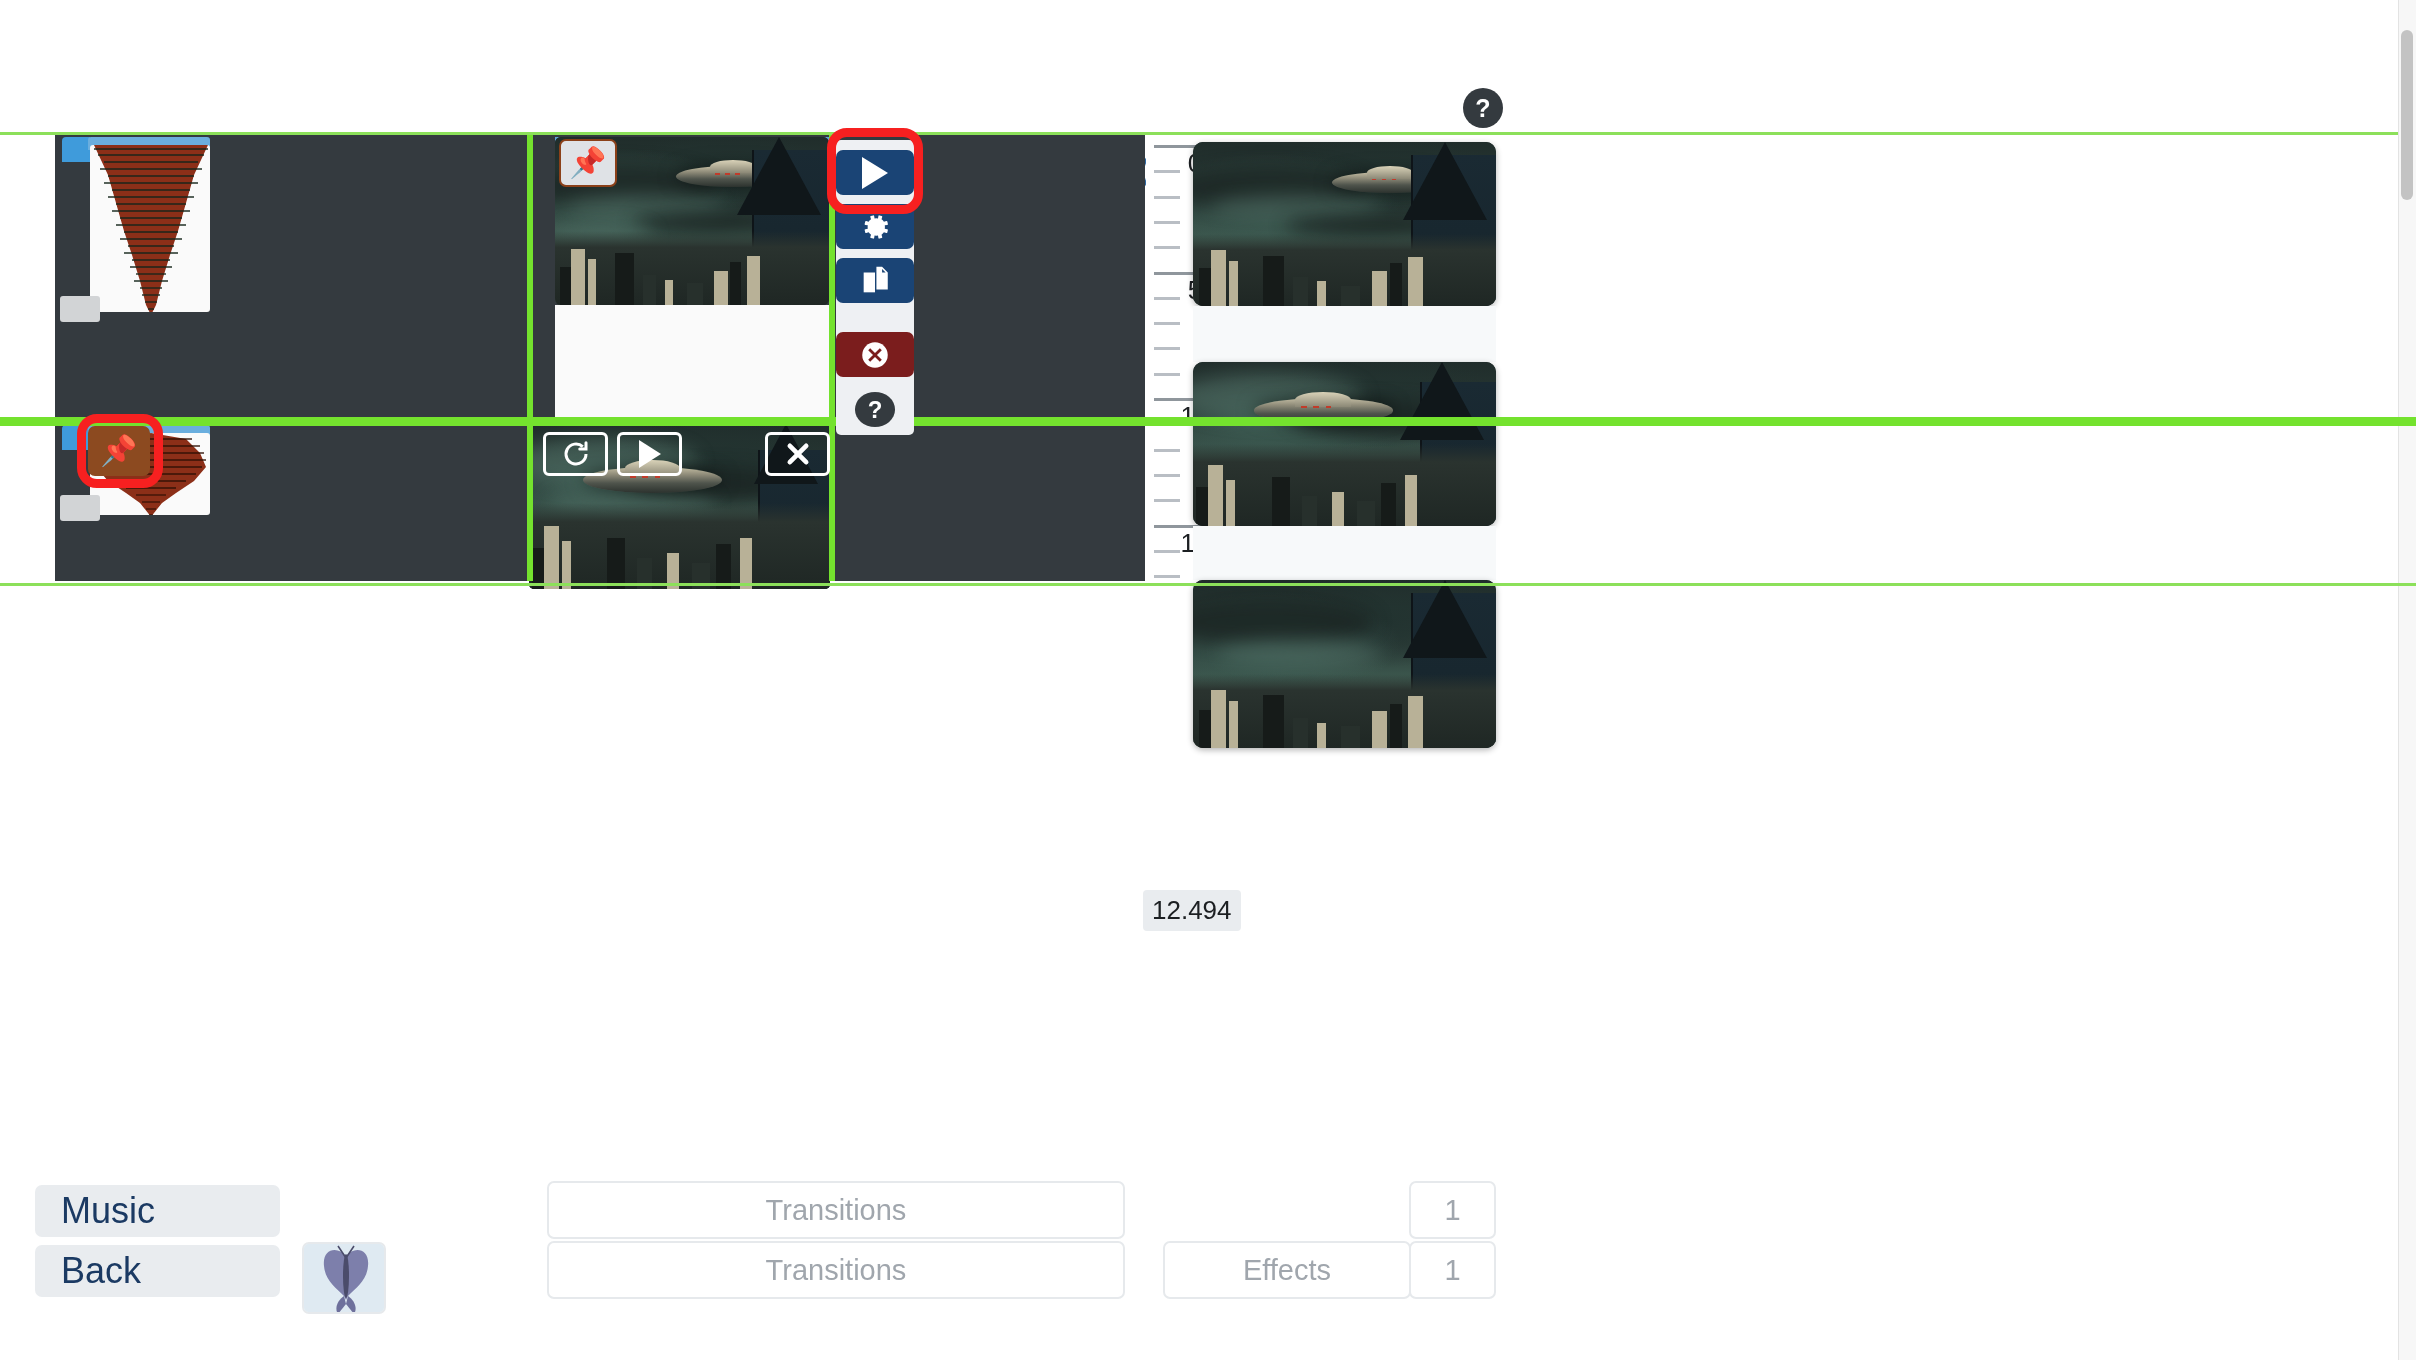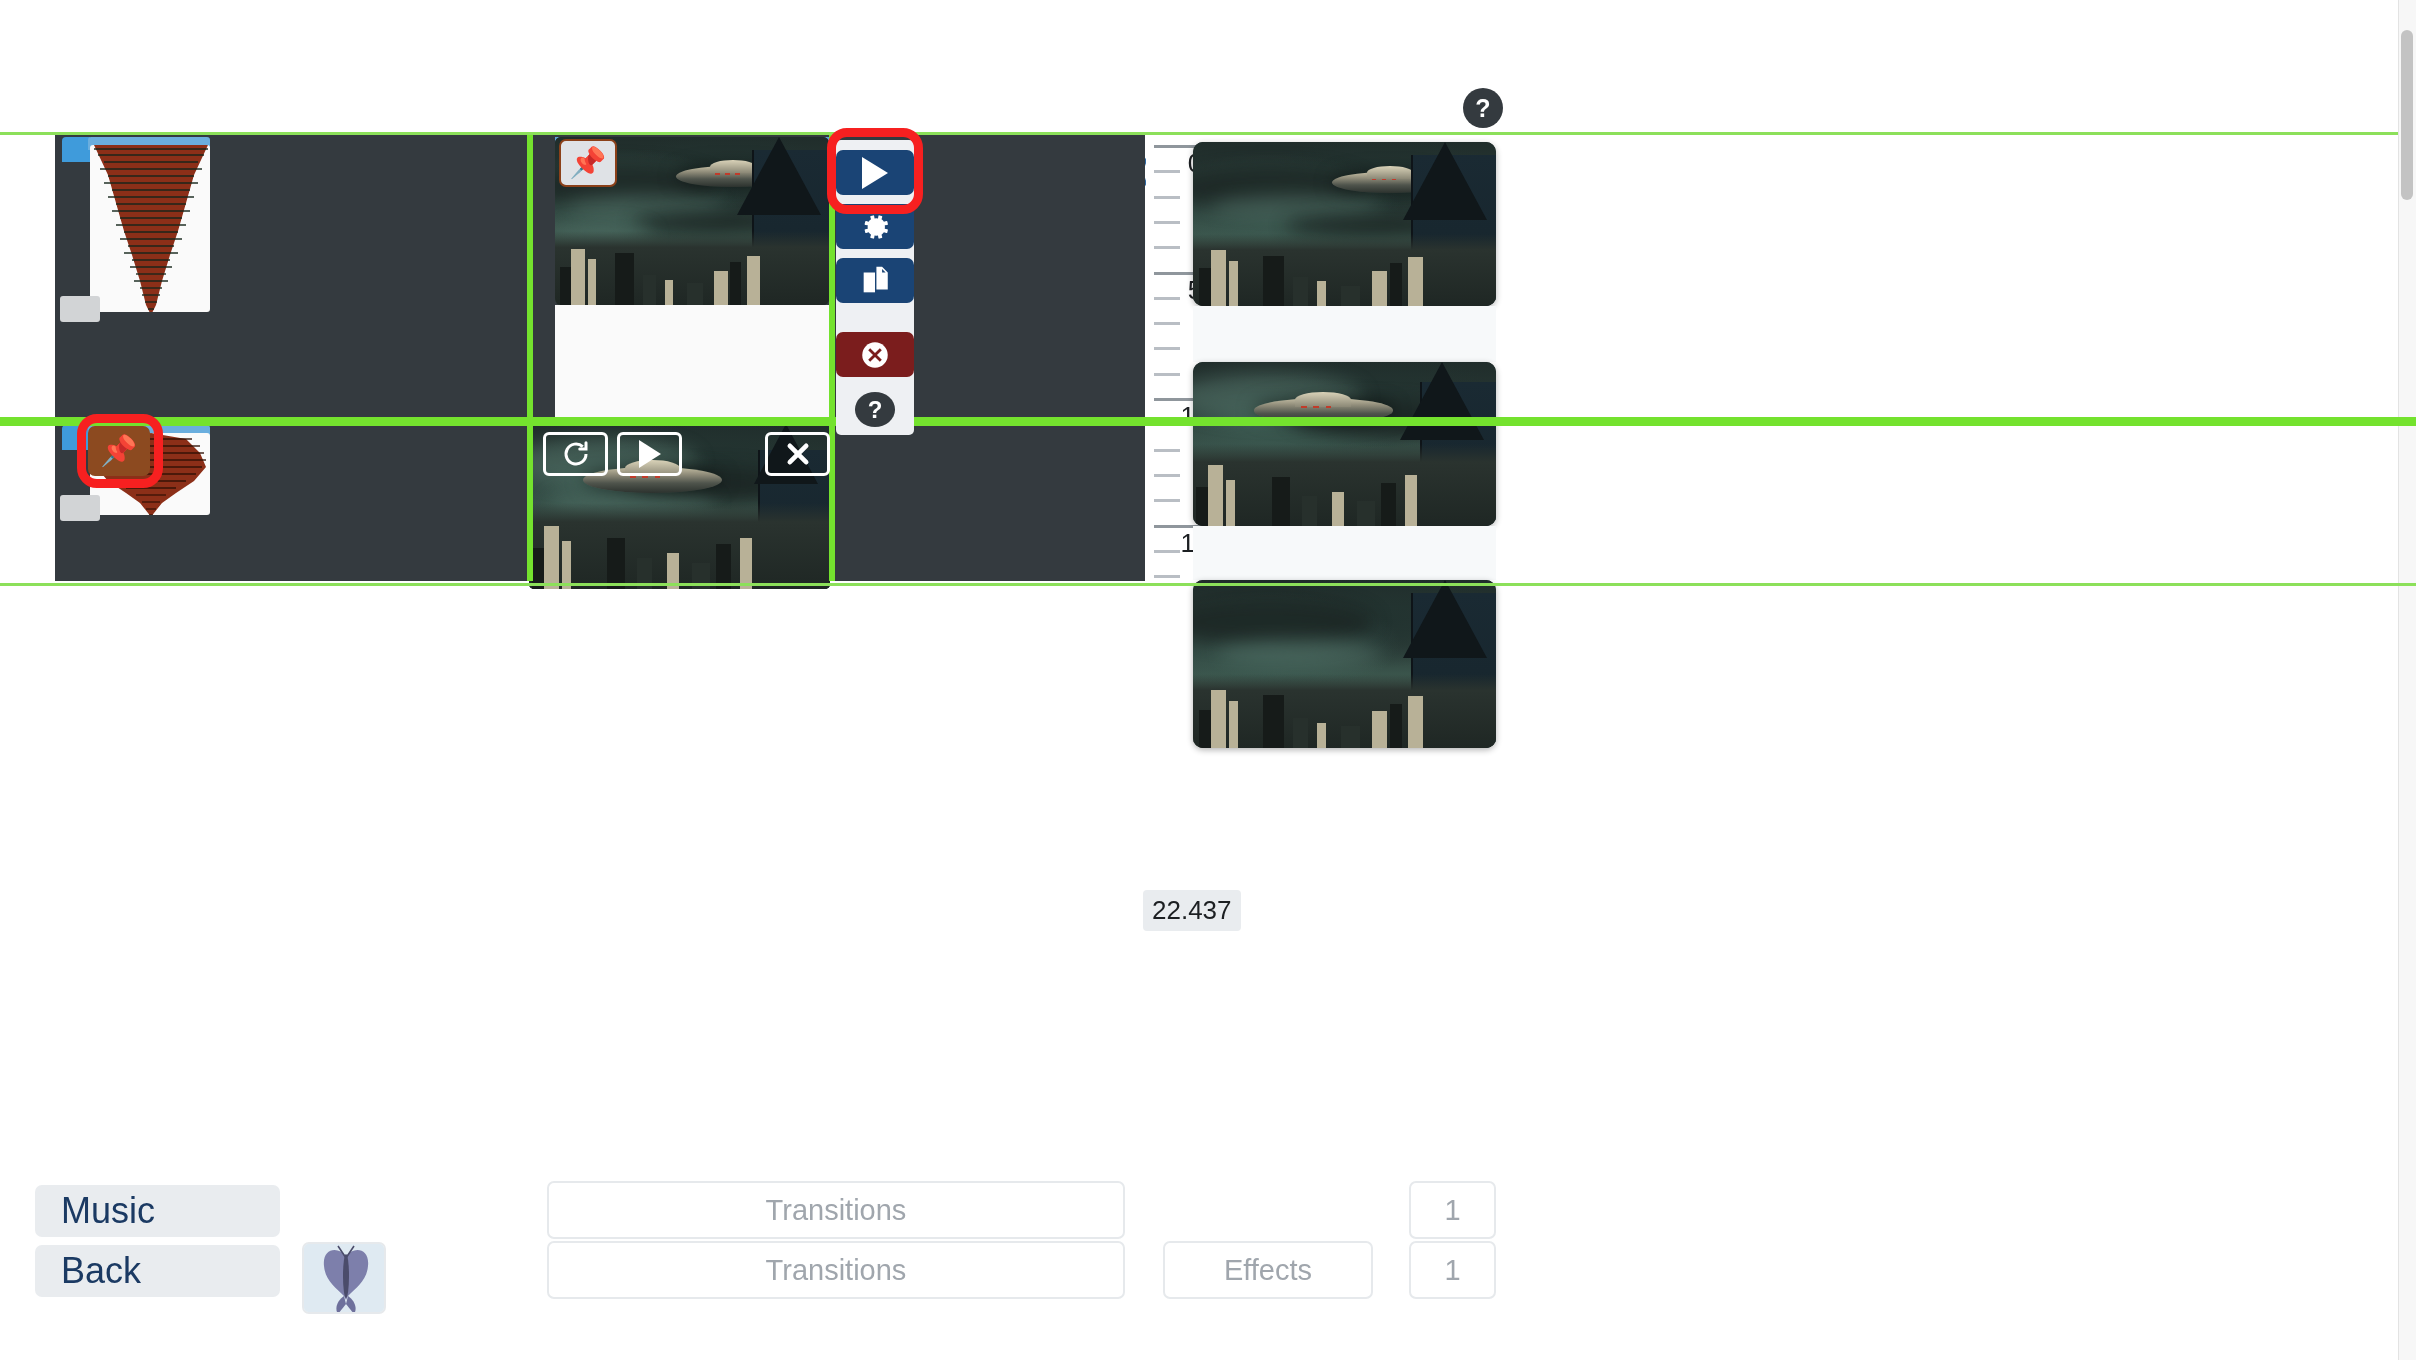--- a/index.html
+++ b/index.html
@@ -535,21 +535,21 @@
       <div class="tick-label" style="top: 266px;">10</div>
       <div class="tick" style="top: 288.3px;"></div>
       <div class="tick" style="top: 313.6px;"></div>
       <div class="tick" style="top: 338.9px;"></div>
       <div class="tick" style="top: 364.2px;"></div>
       <div class="tick major" style="top: 389.5px;"></div>
       <div class="tick-label" style="top: 392.5px;">15</div>
       <div class="tick" style="top: 414.8px;"></div>
       <div class="tick" style="top: 440.1px;"></div>
     </div>
-  <div class="ruler-end-label" style="left:1143px; top:890px;">22.437</div>
+  <div class="ruler-end-label" style="left:1143px; top:890px;">12.494</div>
 
   <div class="preview-thumb" style="left:1193px; top:142px; width:303px; height:164px;">
     <div class="scene">
       <div class="sky"></div>
       <div class="cloud" style="left:-8%; top:14%; width:66%; height:28%;"></div>
       <div class="cloud light" style="left:6%; top:32%; width:56%; height:16%;"></div>
       <div class="cloud" style="left:30%; top:44%; width:58%; height:14%;"></div>
       <div class="ufo" style="right:16%; top:18%; width:38%; height:13%;">
         <div class="ufo-dome"></div>
           <div class="ufo-lights"></div>
@@ -632,20 +632,20 @@
         <path d="M42 12 C34 2, 18 4, 20 22 C21 36, 32 44, 40 52 L42 56 Z" fill="#7d7fab"></path>
         <path d="M42 12 C50 2, 66 4, 64 22 C63 36, 52 44, 44 52 L42 56 Z" fill="#7d7fab"></path>
         <path d="M40 52 C34 56, 30 64, 34 70 L42 60 Z" fill="#6e709c"></path>
         <path d="M44 52 C50 56, 54 64, 50 70 L42 60 Z" fill="#6e709c"></path>
         <ellipse cx="42" cy="32" rx="3" ry="22" fill="#4b4c6b"></ellipse>
         <path d="M42 14 L34 2 M42 14 L50 2" stroke="#4b4c6b" stroke-width="1.6" fill="none"></path>
       </svg>
     </div>
   </div>
   <div class="flat-btn" style="left:547px; top:1241px; width:578px; height:58px;">Transitions</div>
-  <div class="flat-btn" style="left:1163px; top:1241px; width:210px; height:58px;">Effects</div>
+  <div class="flat-btn" style="left:1163px; top:1241px; width:248px; height:58px;">Effects</div>
   <div class="flat-btn" style="left:1409px; top:1241px; width:87px; height:58px;">1</div>
 
   <div class="sb-track">
     <div class="sb-thumb" style="top:30px; height:170px;"></div>
   </div>
 
 </div>
 
 </body></html>

